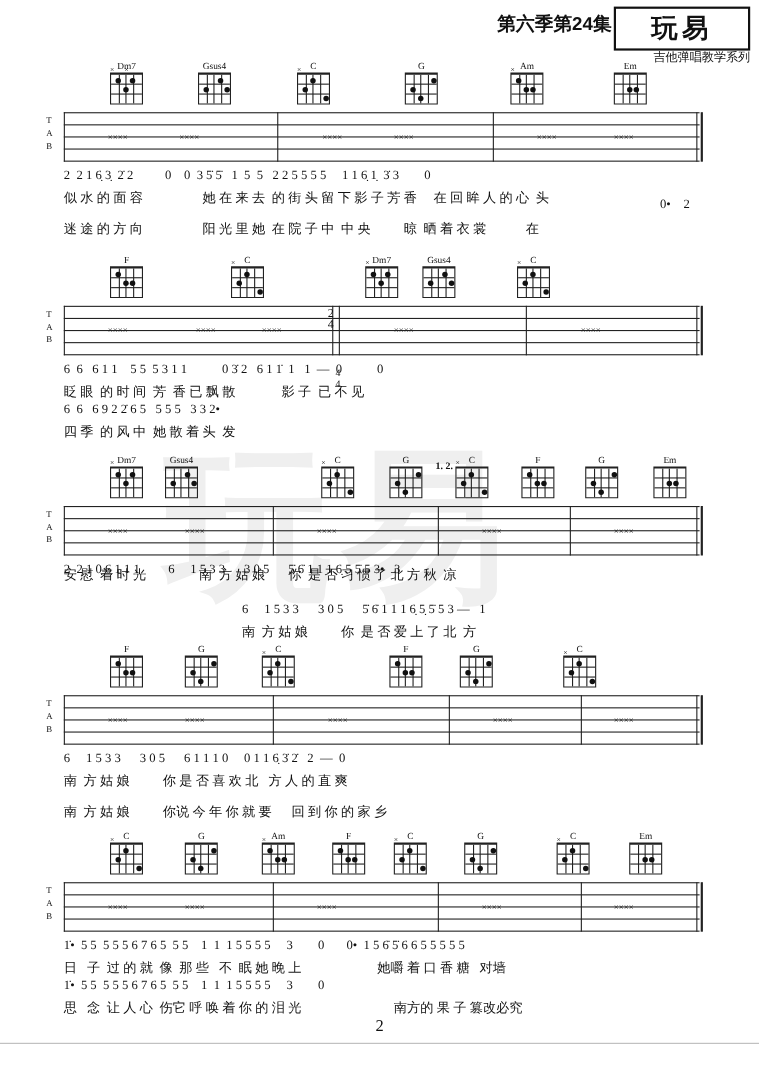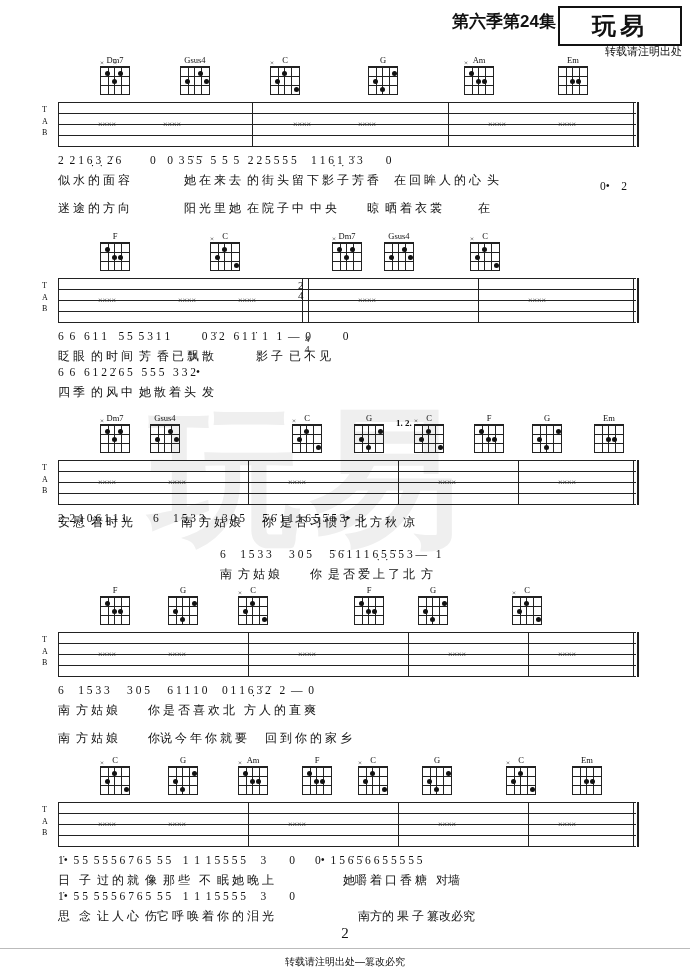--- a/index.html
+++ b/index.html
@@ -55,21 +55,21 @@
 </style>
 </head>
 <body>
 
 <div class="page">
 
   <div class="logo">
     <span>玩易</span>
   </div>
   <div class="hdr-title">第六季第24集</div>
-  <div class="hdr-sub">转载请注明出处</div>
+  <div class="hdr-sub">吉他弹唱教学系列</div>
 
   <div class="watermark">玩易</div>
 
   <div class="system" style="top:56px;">
 
     <div class="chord" style="left:98px;top:0;">
       <div class="cname">Dm7</div>
       <div class="grid">
           <i class="v1"></i>
           <i class="v2"></i>
@@ -162,21 +162,21 @@
       <div class="bar" style="left:390px;"></div>
       <div class="endbar" style="left:575px;"></div>
       <div class="tick" style="left:40px;top:18px;">××××</div>
       <div class="tick" style="left:105px;top:18px;">××××</div>
       <div class="tick" style="left:235px;top:18px;">××××</div>
       <div class="tick" style="left:300px;top:18px;">××××</div>
       <div class="tick" style="left:430px;top:18px;">××××</div>
       <div class="tick" style="left:500px;top:18px;">××××</div>
     </div>
 
-    <div class="numrow" style="top:98px;">2  2 1 6̣ 3̣  2̇ 6          0    0  3 5̇ 5̇   5  5  5   2 2 5 5 5 5     1 1 6̣ 1̣  3̇ 3        0</div>
+    <div class="numrow" style="top:98px;">2  2 1 6̣ 3̣  2̇ 2          0    0  3 5̇ 5̇   1  5  5   2 2 5 5 5 5     1 1 6̣ 1̣  3̇ 3        0</div>
     <div class="lyricrow" style="top:116px;">似 水 的 面 容                  她 在 来 去  的 街 头 留 下 影 子 芳 香     在 回 眸 人 的 心  头</div>
     <div class="lyricrow" style="top:144px;">迷 途 的 方 向                  阳 光 里 她  在 院 子 中  中 央          晾  晒 着 衣 裳            在</div>
     <div class="numrow" style="top:124px;left:600px;width:80px;">0•    2</div>
   </div>
 
   <div class="system" style="top:232px;">
     <div class="chord" style="left:98px;top:0;">
       <div class="cname">F</div>
       <div class="grid">
           <i class="v1"></i>
@@ -262,21 +262,21 @@
       <div class="tick" style="left:180px;top:18px;">××××</div>
       <div class="tick" style="left:300px;top:18px;">××××</div>
       <div class="tick" style="left:470px;top:18px;">××××</div>
     </div>
 
     <div class="tsig" style="left:298px;top:48px;">2<br>4</div>
     <div class="tsig" style="left:305px;top:102px;font-size:9px;">4<br>4</div>
 
     <div class="numrow" style="top:98px;">6  6   6 1 1    5 5  5 3 1 1           0 3̇ 2   6 1 1̇  1   1  —  0           0</div>
     <div class="lyricrow" style="top:116px;">眨 眼  的 时 间  芳  香 已 飘 散              影 子  已 不 见</div>
-    <div class="numrow" style="top:134px;">6  6   6 1 2 2̇ 6 5   5 5 5   3 3 2•</div>
+    <div class="numrow" style="top:134px;">6  6   6 9 2 2̇ 6 5   5 5 5   3 3 2•</div>
     <div class="lyricrow" style="top:152px;">四 季  的 风 中  她 散 着 头  发</div>
   </div>
 
   <div class="system" style="top:414px;">
     <div class="chord" style="left:98px;top:0;">
       <div class="cname">Dm7</div>
       <div class="grid">
           <i class="v1"></i>
           <i class="v2"></i>
           <i class="v3"></i>
@@ -643,15 +643,14 @@
     </div>
 
     <div class="numrow" style="top:98px;">1̇•  5 5  5 5 5 6 7 6 5  5 5    1  1  1 5 5 5 5     3        0       0•  1 5 6̇ 5̇ 6 6 5 5 5 5 5</div>
     <div class="lyricrow" style="top:116px;">日   子  过 的 就  像  那 些   不  眠 她 晚 上                       她嚼 着 口 香 糖   对墙</div>
     <div class="numrow" style="top:134px;">1̇•  5 5  5 5 5 6 7 6 5  5 5    1  1  1 5 5 5 5     3        0</div>
     <div class="lyricrow" style="top:152px;">思   念  让 人 心  伤它 呼 唤 着 你 的 泪 光                            南方的 果 子 篡改必究</div>
   </div>
 
   <div class="pagenum">2</div>
   <div class="footline"></div>
-  <div class="footer">转载请注明出处—篡改必究</div>
 
 </div>
 
 </body></html>

